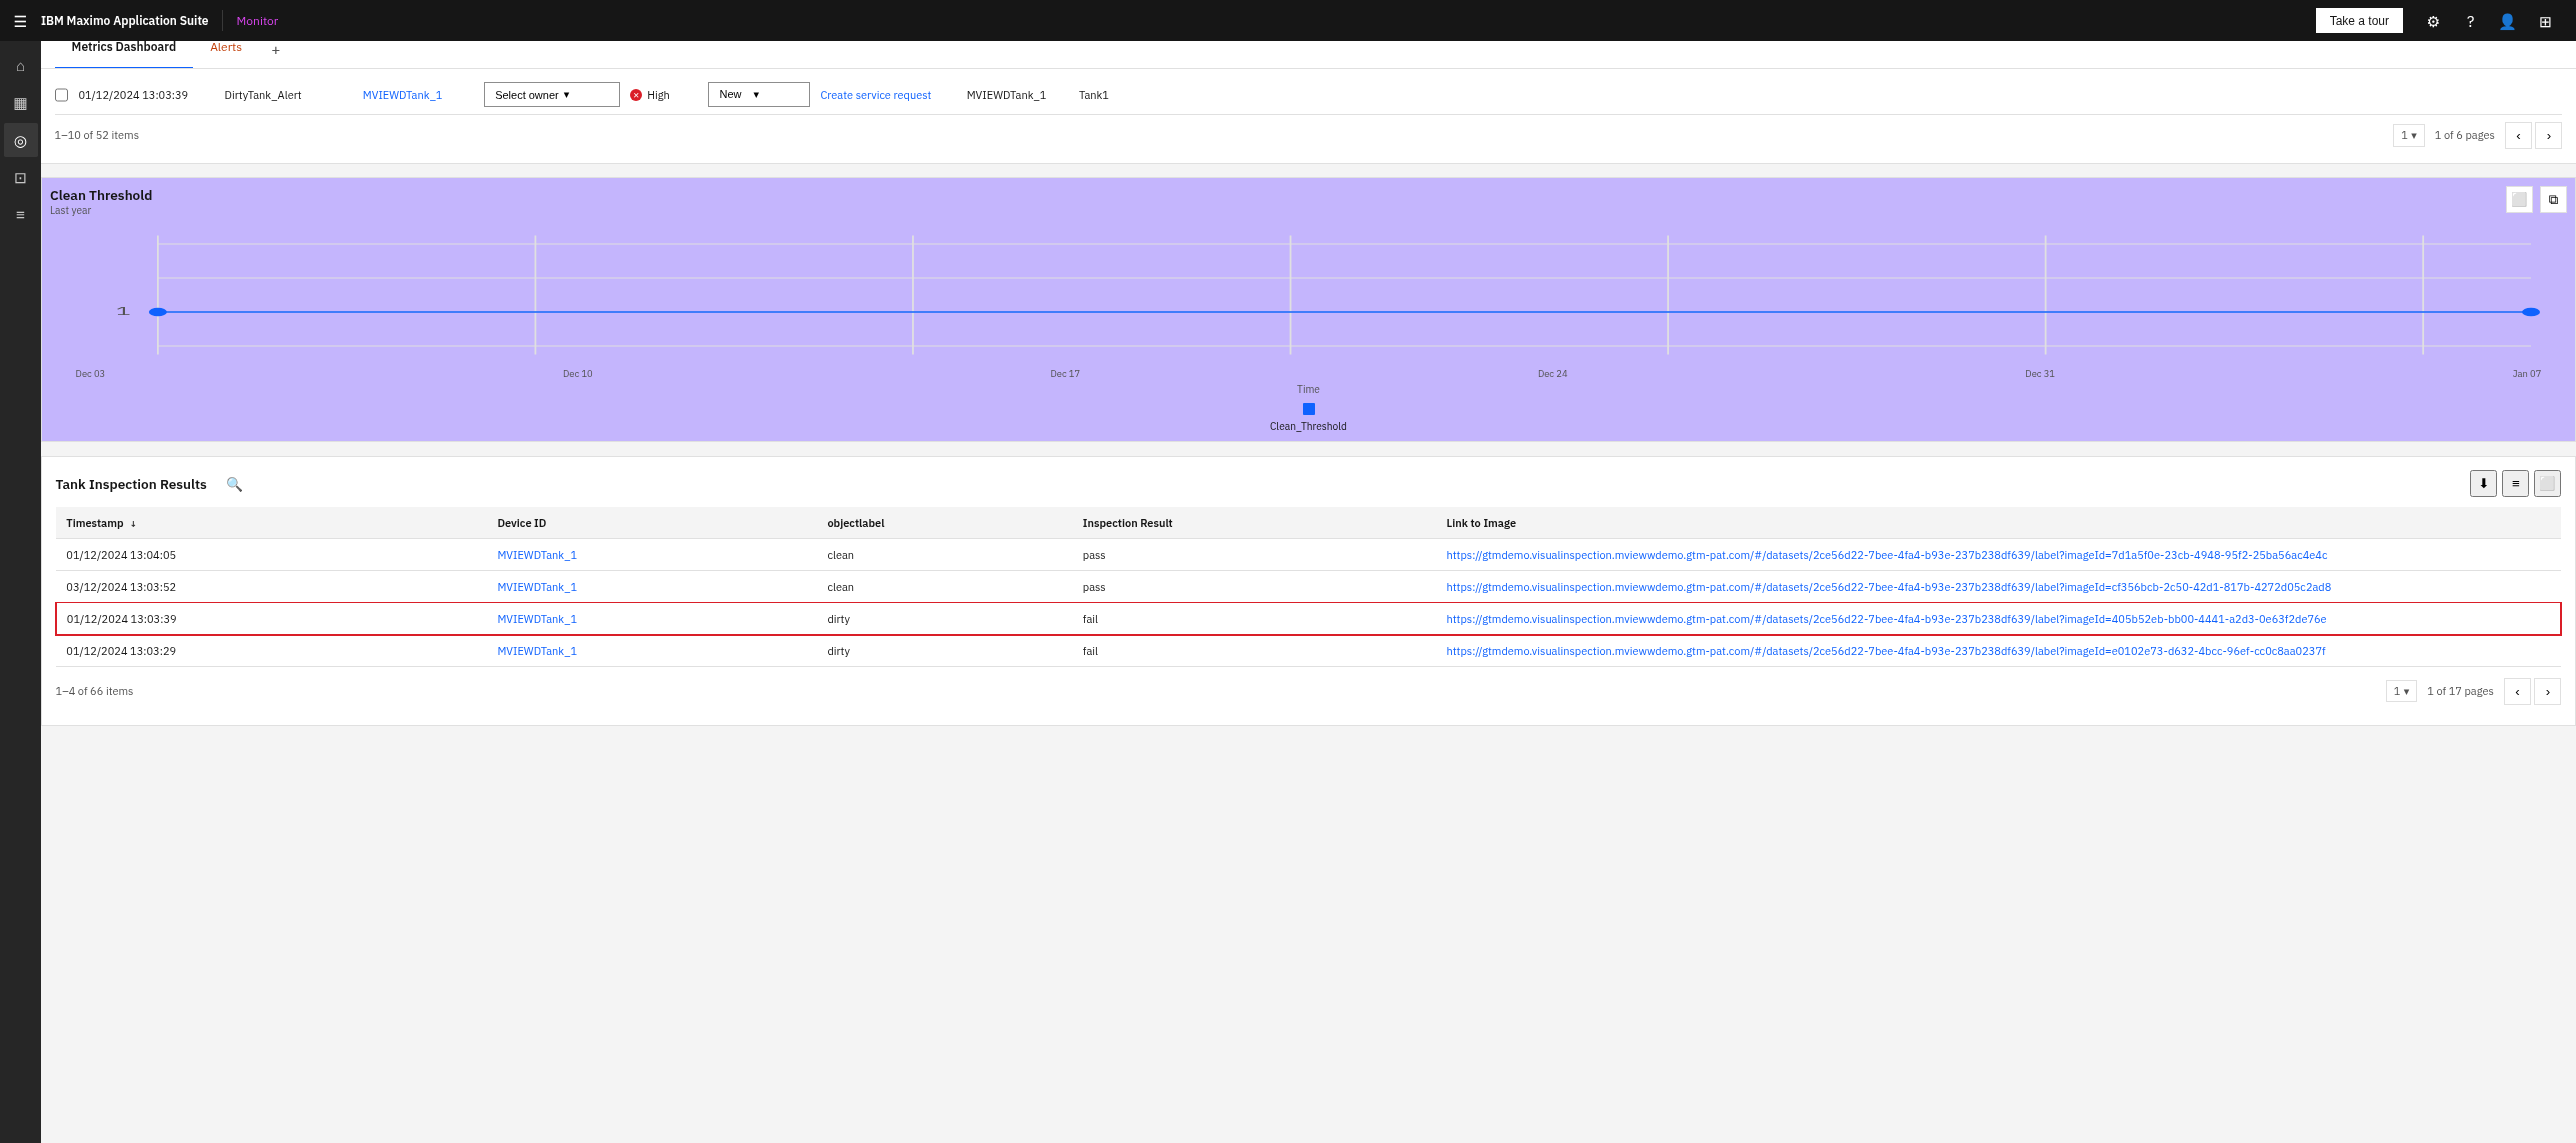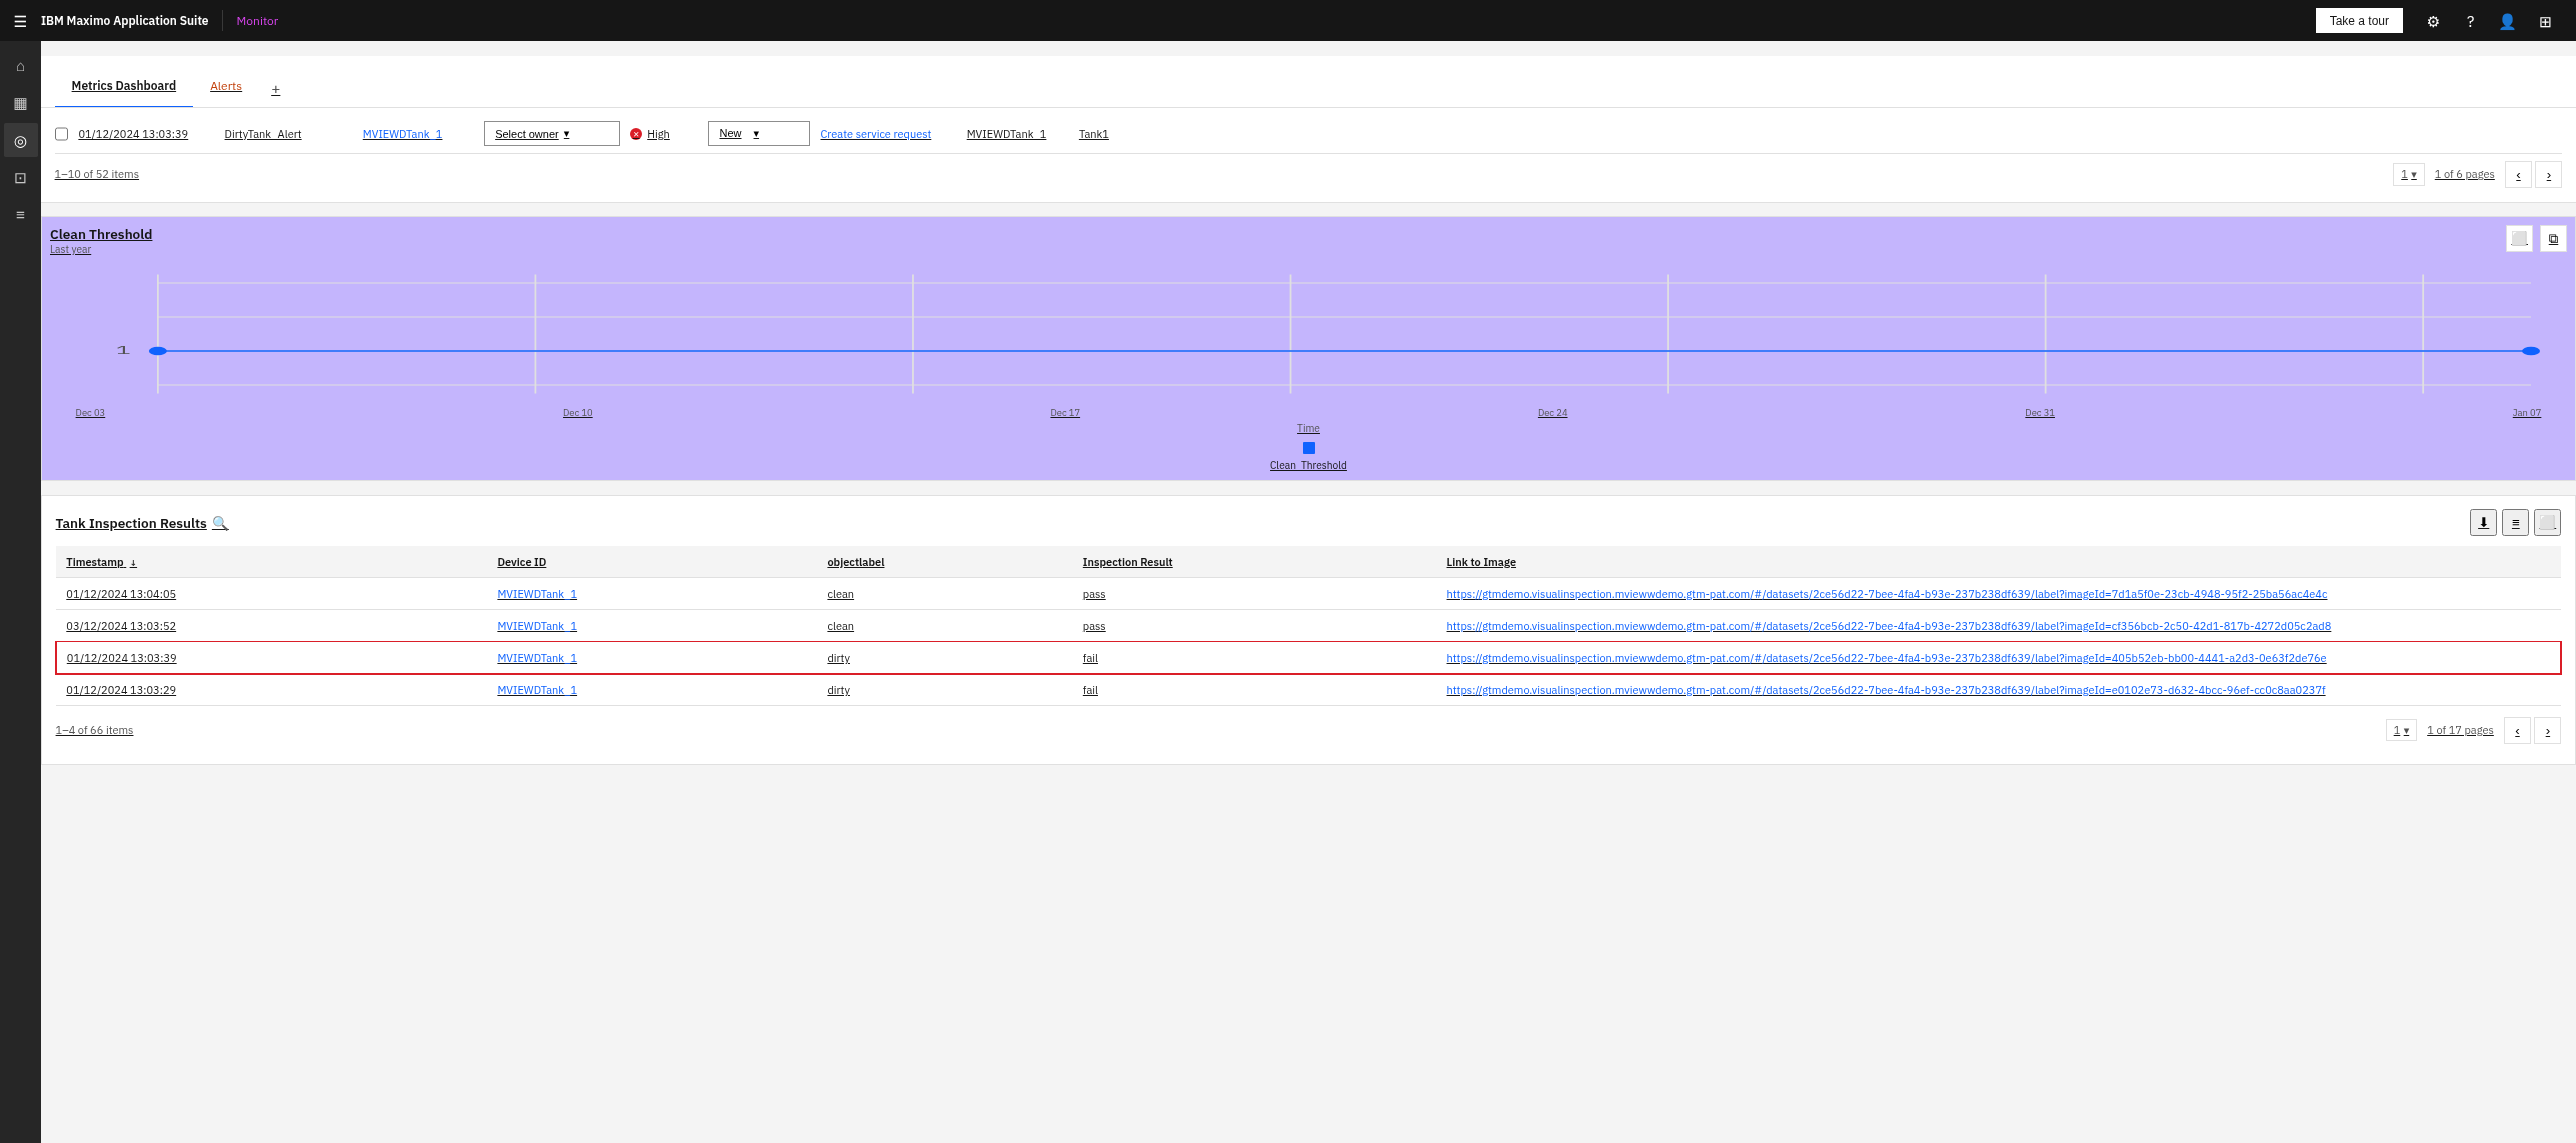--- a/index.html
+++ b/index.html
@@ -28,21 +28,21 @@
       background: #262626; display: flex; flex-direction: column; align-items: center; padding-top: 6.8px; gap: 3.4px; z-index: 99;
     }
     .sidebar .s-icon {
       width: 34px; height: 34px; display: flex; align-items: center; justify-content: center;
       color: #c6c6c6; font-size: 15.3px; cursor: pointer; border-radius: 1.7px;
     }
     .sidebar .s-icon.active { background: #393939; color: #fff; }
 
     
     .main-content {
-      margin-top: 56px; margin-left: 41px; padding: 0; text-decoration: underline;
+      margin-top: 17px; margin-left: 41px; padding: 0;
     }
 
     
     .tab-bar {
       display: flex; align-items: stretch; background: #fff; border-bottom: 0.9px solid #e0e0e0;
       padding-top: 13.6px; padding-left: 13.6px; gap: 0;
     }
     .tab {
       padding: 8.5px 17px; cursor: pointer; font-size: 12px; color: #c2410c;
       border-bottom: 1.7px solid transparent; white-space: nowrap;
@@ -93,21 +93,21 @@
     .chart-area { position: relative; height: 136px; margin-top: 10.2px; }
     .chart-area svg { width: 100%; height: 100%; }
     .chart-legend { display: flex; align-items: center; gap: 5.1px; margin-top: 6.8px; font-size: 10.2px; flex-direction: column; }
     .legend-color { width: 12px; height: 12px; background: #0f62fe; border-radius: 0.9px; }
     .x-axis-labels { display: flex; justify-content: space-between; padding: 0 25.6px; font-size: 9.4px; color: #525252; margin-top: 3.4px; }
     .x-center-label { text-align: center; font-size: 10.2px; color: #525252; margin-top: 3.4px; }
 
     
     .table-section { margin-top: 13.6px; padding: 13.6px; background: #fff; border: 0.9px solid #e0e0e0; }
     .table-header { display: flex; align-items: center; justify-content: space-between; margin-bottom: 10.2px; }
-    .table-title { font-size: 13.6px; font-weight: 600; display: flex; align-items: center; gap: 5px; }
+    .table-title { font-size: 13.6px; font-weight: 600; display: flex; align-items: center; gap: 19px; }
     .table-icons { display: flex; gap: 5.1px; }
     .table-icon { width: 27px; height: 27px; display: flex; align-items: center; justify-content: center; cursor: pointer; }
 
     table { width: 100%; border-collapse: collapse; font-size: 11px; }
     thead tr { background: #f4f4f4; }
     th { text-align: left; padding: 8.5px 10.2px; font-weight: 600; font-size: 11px; border-bottom: 0.9px solid #e0e0e0; }
     th .sort-icon { margin-left: 3.4px; font-size: 8.5px; }
     td { padding: 8.5px 10.2px; border-bottom: 0.9px solid #e0e0e0; }
     .td-link { color: #0f62fe; cursor: pointer; }
 

